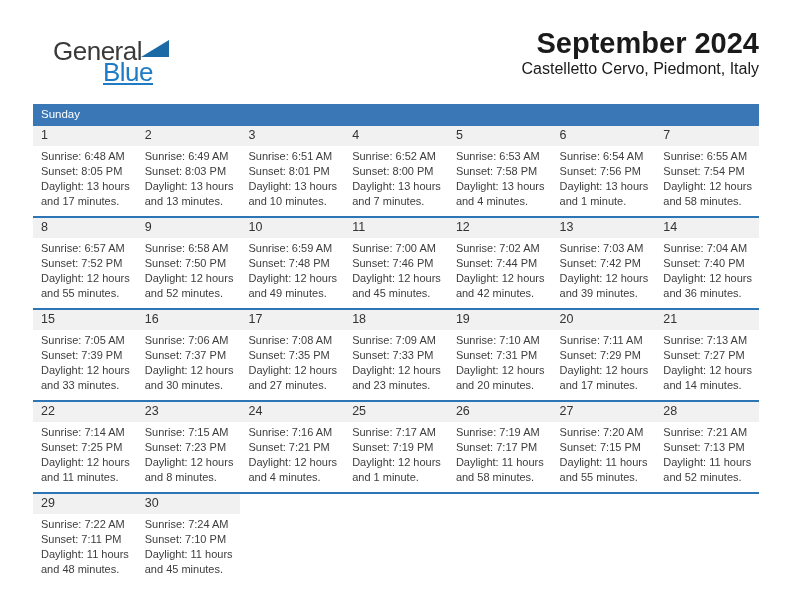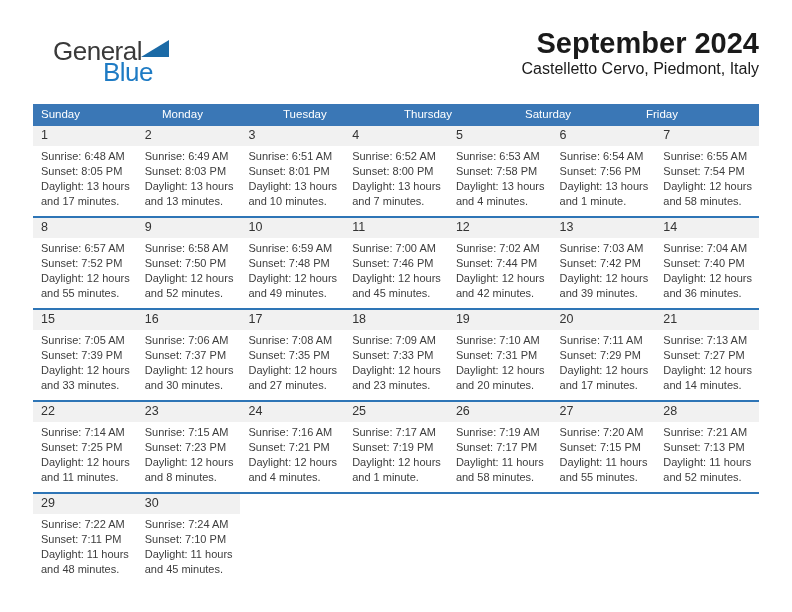--- a/index.html
+++ b/index.html
@@ -16,27 +16,28 @@
     letter-spacing:-0.5px;
   }
   .logo-triangle{
     position:absolute;left:88px;top:4px;width:28px;height:17px;
     background:#1b6aa6;
     clip-path:polygon(0% 100%,100% 100%,100% 0%);
   }
   .logo-blue{
     position:absolute;left:50px;top:21px;font-size:26px;color:#1e7bc4;
     letter-spacing:-0.5px;
+    text-decoration:underline;
   }
   .title-block{position:absolute;right:33px;top:28px;text-align:right;}
   .cal-title{font-size:29px;color:#1a1a1a;font-weight:700;line-height:1.1;}
   .cal-subtitle{font-size:16px;color:#1a1a1a;font-weight:400;}
   
   .calendar{position:absolute;left:33px;top:104px;width:726px;}
-  .weekday-row{display:flex;height:22px;}
+  .weekday-row{display:flex;height:22px;flex-direction:column;}
   .weekday-cell{
     flex:1 1 0;color:#fff;font-size:11.5px;
     padding:4px 0 0 8px;box-sizing:border-box;
   }
   .week-row{display:flex;min-height:90px;}
   .week-row.divided{border-top:2px solid #2e75b6;}
   .day-cell{flex:1 1 0;box-sizing:border-box;}
   .day-number-band{
     height:20px;font-size:12.5px;color:#333;
     padding:2px 0 0 8px;box-sizing:border-box;

